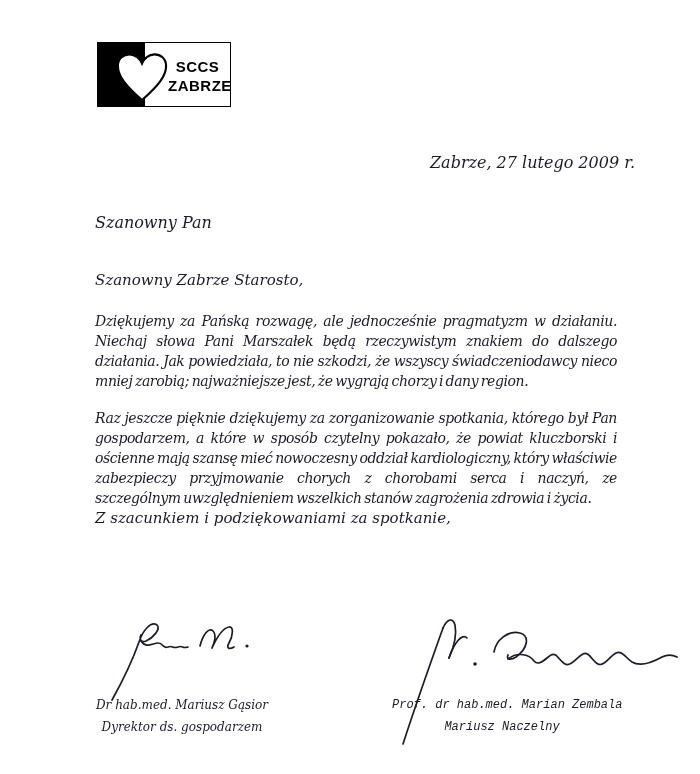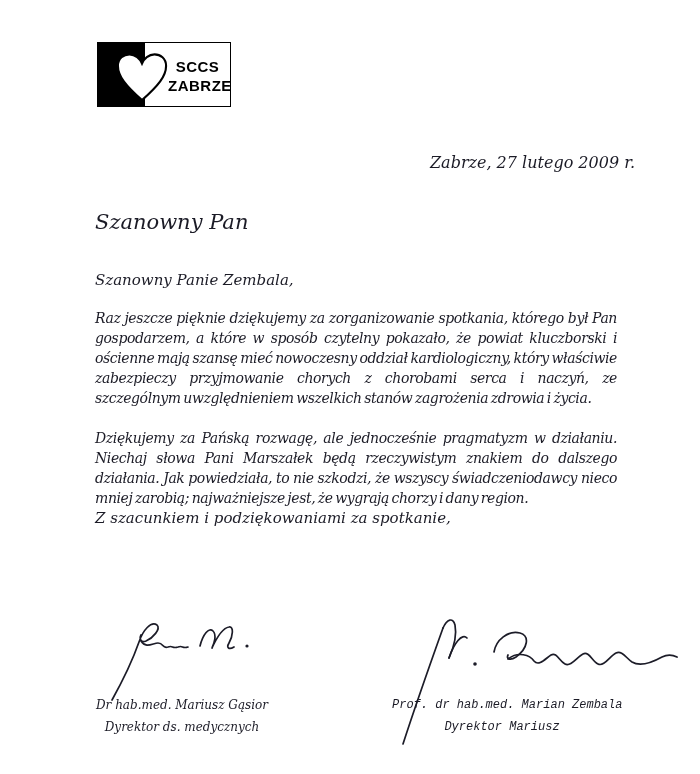--- a/index.html
+++ b/index.html
@@ -42,21 +42,21 @@
     position:absolute;left:430px;top:121px;
     font-style:italic;font-size:16px;
     white-space:nowrap;
     margin-top:32px;
   }
   
   .letter-flow{
     position:absolute;left:95px;top:212px;width:522px;
     font-style:italic;
   }
-  .recipient{font-size:21px;line-height:21px;}
+  .recipient{font-size:16px;line-height:21px;}
   .salutation{margin-top:37px;font-size:15px;line-height:21px;}
   .para{
     margin-top:17px;
     font-size:14px;line-height:20px;
     letter-spacing:-0.4px;word-spacing:-1.5px;
     text-align:justify;
   }
   .para.second{margin-top:20px;}
   .closing{font-size:15px;line-height:21px;}
   
@@ -88,25 +88,25 @@
     </div>
   </div>
 
   <div class="date-line">Zabrze, 27 lutego 2009 r.</div>
 
   <div class="letter-flow">
     <div class="recipient">
       <div>Szanowny Pan</div>
     </div>
 
-    <div class="salutation">Szanowny Panie Zembala,</div>
+    <div class="salutation">Szanowny Zabrze Starosto,</div>
+
+    <div class="para second">Dziękujemy za Pańską rozwagę, ale jednocześnie pragmatyzm w działaniu. Niechaj słowa Pani Marszałek będą rzeczywistym znakiem do dalszego działania. Jak powiedziała, to nie szkodzi, że wszyscy świadczeniodawcy nieco mniej zarobią; najważniejsze jest, że wygrają chorzy i dany region.</div>
 
     <div class="para">Raz jeszcze pięknie dziękujemy za zorganizowanie spotkania, którego był Pan gospodarzem, a które w sposób czytelny pokazało, że powiat kluczborski i ościenne mają szansę mieć nowoczesny oddział kardiologiczny, który właściwie zabezpieczy przyjmowanie chorych z chorobami serca i naczyń, ze szczególnym uwzględnieniem wszelkich stanów zagrożenia zdrowia i życia.</div>
-
-    <div class="para second">Dziękujemy za Pańską rozwagę, ale jednocześnie pragmatyzm w działaniu. Niechaj słowa Pani Marszałek będą rzeczywistym znakiem do dalszego działania. Jak powiedziała, to nie szkodzi, że wszyscy świadczeniodawcy nieco mniej zarobią; najważniejsze jest, że wygrają chorzy i dany region.</div>
 
     <div class="closing">Z szacunkiem i podziękowaniami za spotkanie,</div>
   </div>
 
   <svg class="sig-svg sig-left-svg" viewBox="0 0 160 88">
     <path class="stroke" d="M6,84 C16,66 26,46 33,26 C37,14 45,5 51,9 C55,13 47,22 40,25 C35,27 33,23 35,19"></path>
     <path class="stroke" d="M35,25 C40,33 47,27 52,27 C58,27 56,33 62,31 C67,29 66,33 72,31 C77,29 76,33 82,31"></path>
     <path class="stroke" d="M94,30 C97,18 103,11 107,15 C111,19 108,28 106,32 C111,21 117,12 123,11 C128,10 127,20 123,27 C120,32 123,34 128,31"></path>
     <circle cx="141" cy="30" r="1.6" fill="#1c1c28"></circle>
   </svg>
@@ -115,21 +115,21 @@
     <path class="stroke" d="M7,132 C18,98 32,58 47,16"></path>
     <path class="stroke" d="M47,16 C51,7 57,5 59,13 C61,23 57,37 53,46"></path>
     <path class="stroke" d="M53,46 C58,31 66,21 71,26"></path>
     <circle cx="79" cy="52" r="1.8" fill="#1c1c28"></circle>
     <path class="stroke" d="M98,40 C100,28 112,18 124,21 C134,24 132,36 120,45 C114,49 110,47 112,43"></path>
     <path class="stroke" d="M112,47 C122,39 134,43 138,49 C143,55 150,46 155,43 C161,40 163,49 169,52 C175,55 181,45 187,42 C193,39 196,49 202,52 C208,55 214,44 220,41 C226,38 230,46 236,50 C244,55 257,50 266,45 C272,42 277,43 281,45"></path>
   </svg>
 
   <div class="sig-block sig-block-left">
     <div>Dr hab.med. Mariusz Gąsior</div>
-    <div>Dyrektor ds. medycznych</div>
+    <div>Dyrektor ds. gospodarzem</div>
   </div>
 
   <div class="sig-block sig-block-right">
     <div>Prof. dr hab.med. Marian Zembala</div>
-    <div>Dyrektor Mariusz</div>
+    <div>Mariusz Naczelny</div>
   </div>
 
 </div>
 
 </body></html>

